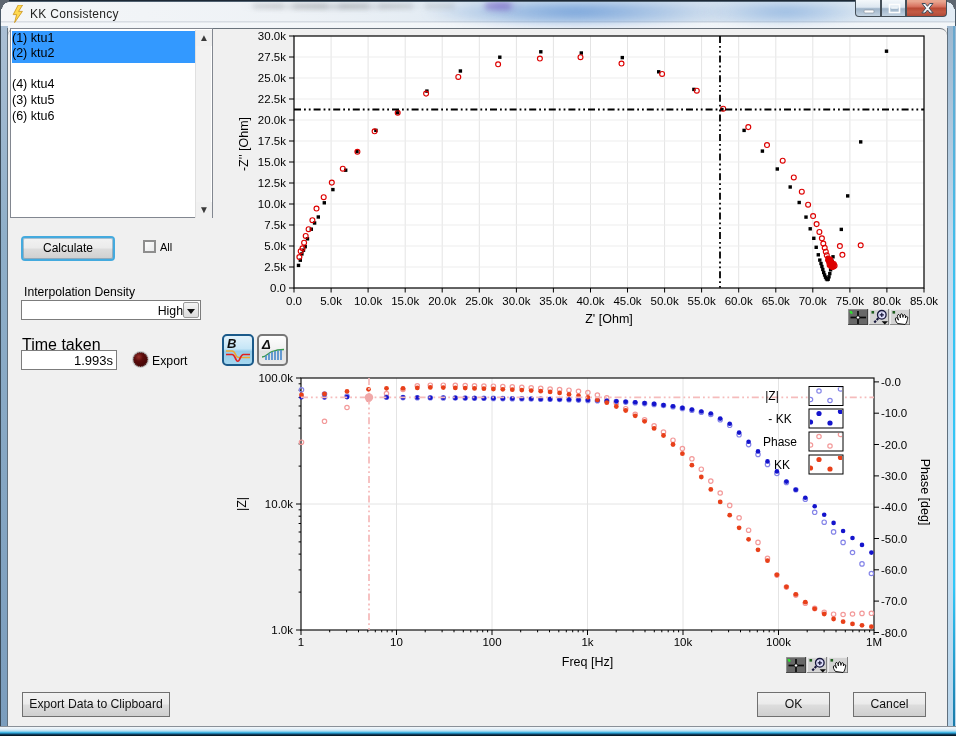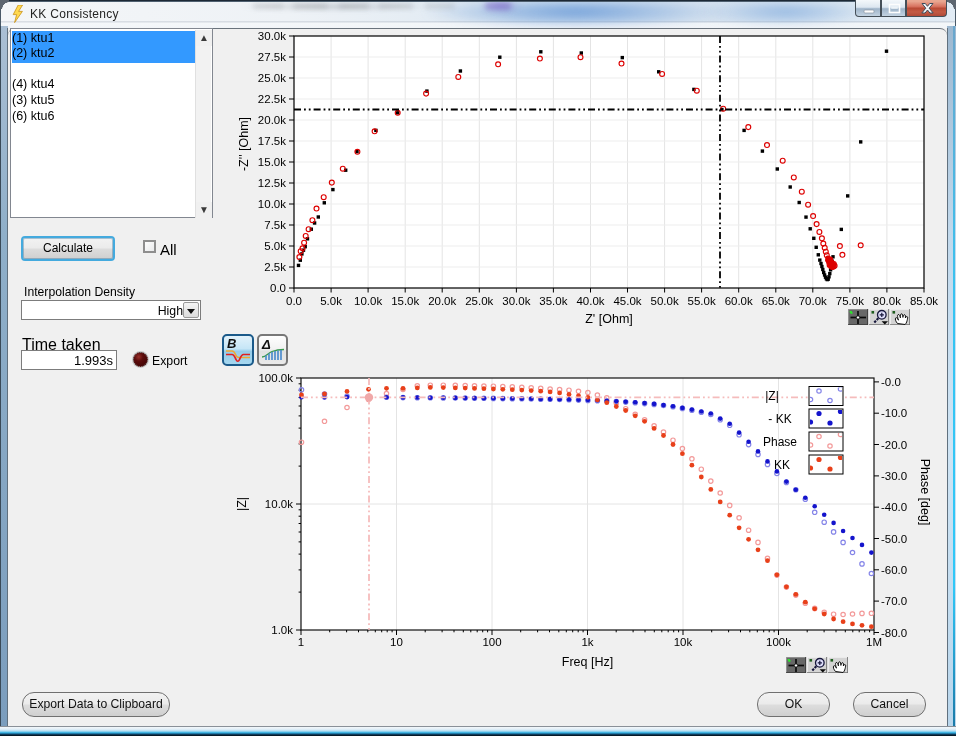--- a/index.html
+++ b/index.html
@@ -34,24 +34,24 @@
 #wmin{left:855px;width:26px;border-radius:0 0 0 4px}
 #wmax{left:881px;width:25px}
 #wclose{left:906px;width:41px;border-radius:0 0 4px 0;background:linear-gradient(180deg,#e9a791 8%,#d87461 40%,#b94a35 52%,#c35b45 75%,#b14a38 100%)}
 
 #listbox{left:10px;top:28px;width:203px;height:190px;background:#fff;border:1px solid #828790}
 .li{position:absolute;left:1px;width:190px;height:32px;font-size:12.5px;color:#000;padding-left:0;line-height:15.6px;white-space:nowrap}
 .lisel{background:#3399ff}
 #sb{position:absolute;right:1px;top:1px;width:16px;height:188px;background:#f2f2f2;border-left:1px solid #e0e0e0}
 .sbtn{position:absolute;left:0;width:16px;height:16px;background:#f0f0f0;color:#3a3a3a;font-size:10px;text-align:center;line-height:16px}
 
-.btn7{border:1px solid #707070;border-radius:12px;background:linear-gradient(180deg,#f2f2f2 0%,#ebebeb 48%,#dddddd 52%,#cfcfcf 100%);font-size:12.2px;color:#111;text-align:center}
+.btn7{border:1px solid #707070;border-radius:0;background:linear-gradient(180deg,#f2f2f2 0%,#ebebeb 48%,#dddddd 52%,#cfcfcf 100%);font-size:12.2px;color:#111;text-align:center}
 #calc{left:21px;top:236px;width:94px;height:25px;border:2px solid #44aade;box-shadow:0 0 0 1px rgba(30,100,150,.35) inset;border-radius:4px;font-size:12px;line-height:20px;text-align:center;background:linear-gradient(180deg,#f2f2f2 0%,#ebebeb 48%,#dddddd 52%,#cfcfcf 100%)}
 #allbox{left:143px;top:240px;width:13px;height:13px;border:2px solid #8e8e8e;background:linear-gradient(135deg,#fdfdfd,#e9eaeb)}
-#alllab{left:160px;top:241px;font-size:15px}
+#alllab{left:160px;top:241px;font-size:11px}
 #interp{left:24px;top:285px;font-size:12.2px}
 #combo{left:21px;top:300px;width:180px;height:20px;background:#fff;border:1px solid #7c7c7c}
 #combotext{left:21px;top:303.5px;width:162px;text-align:right;font-size:12.3px}
 #comboarrow{left:183px;top:302px;width:16px;height:16px;border:1px solid #9a9a9a;border-radius:2px;background:linear-gradient(180deg,#f4f4f4,#dcdcdc)}
 #comboarrow:before{content:"";position:absolute;left:3px;top:5.5px;border:4px solid transparent;border-top:5.2px solid #111}
 #timetaken{left:22px;top:336px;font-size:16px}
 #timefield{left:21px;top:350px;width:96px;height:20px;background:#fff;border:1px solid #7c7c7c;font-size:13px;text-align:right;line-height:19px;padding-right:3px}
 #led{left:133px;top:352px;width:15px;height:15px;border-radius:50%;
  background:radial-gradient(circle at 36% 30%,#98302a 0%,#5c0c0c 35%,#470606 75%,#380404 100%);
  border:1.6px dotted #777;box-shadow:0 0 0 1px #c8c8c8}

